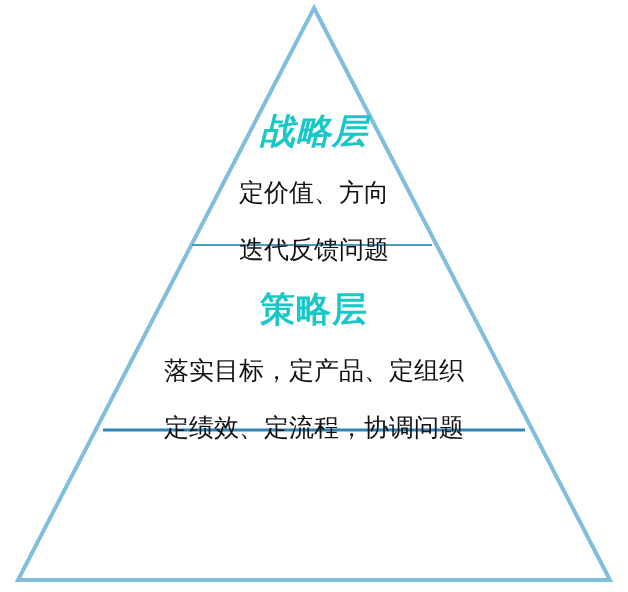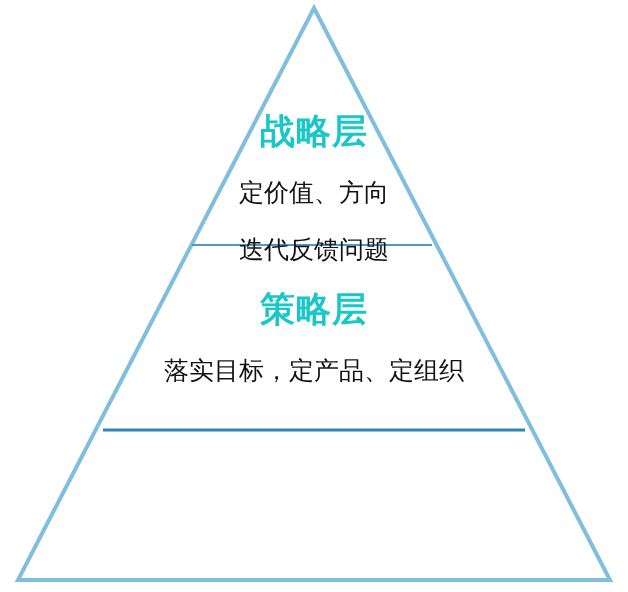--- a/index.html
+++ b/index.html
@@ -68,28 +68,29 @@
 
 <div id="pyramid-diagram">
 
   <svg id="pyramid-svg" viewBox="0 0 628 592">
     <polygon id="pyramid-outline" points="314,8 610,580 18,580" fill="#ffffff" stroke="#7fbedc" stroke-width="4" stroke-linejoin="miter"></polygon>
     <line id="divider-upper" x1="192" y1="245" x2="432" y2="245" stroke="#4c9bc4" stroke-width="2"></line>
     <line id="divider-lower" x1="103" y1="430" x2="525" y2="430" stroke="#2e86b4" stroke-width="3"></line>
   </svg>
 
   <div class="tier" id="tier-strategy">
-    <div class="tier-heading" style="color: rgb(25, 199, 201);">战略层</div>
+    <div class="tier-heading" style="color: rgb(25, 199, 201); font-style: italic;">战略层</div>
     <div class="tier-body" style="color: rgb(18, 18, 18);">
       <span class="tier-body-line">定价值、方向</span>
       <span class="tier-body-line">迭代反馈问题</span>
     </div>
   </div>
 
   <div class="tier" id="tier-tactics">
     <div class="tier-heading" style="color: rgb(25, 199, 201);">策略层</div>
     <div class="tier-body" style="color: rgb(18, 18, 18); font-family: Liberation Serif, serif;">
       <span class="tier-body-line">落实目标，定产品、定组织</span>
+      <span class="tier-body-line">定绩效、定流程，协调问题</span>
     </div>
   </div>
 
 
 </div>
 
 </body></html>

